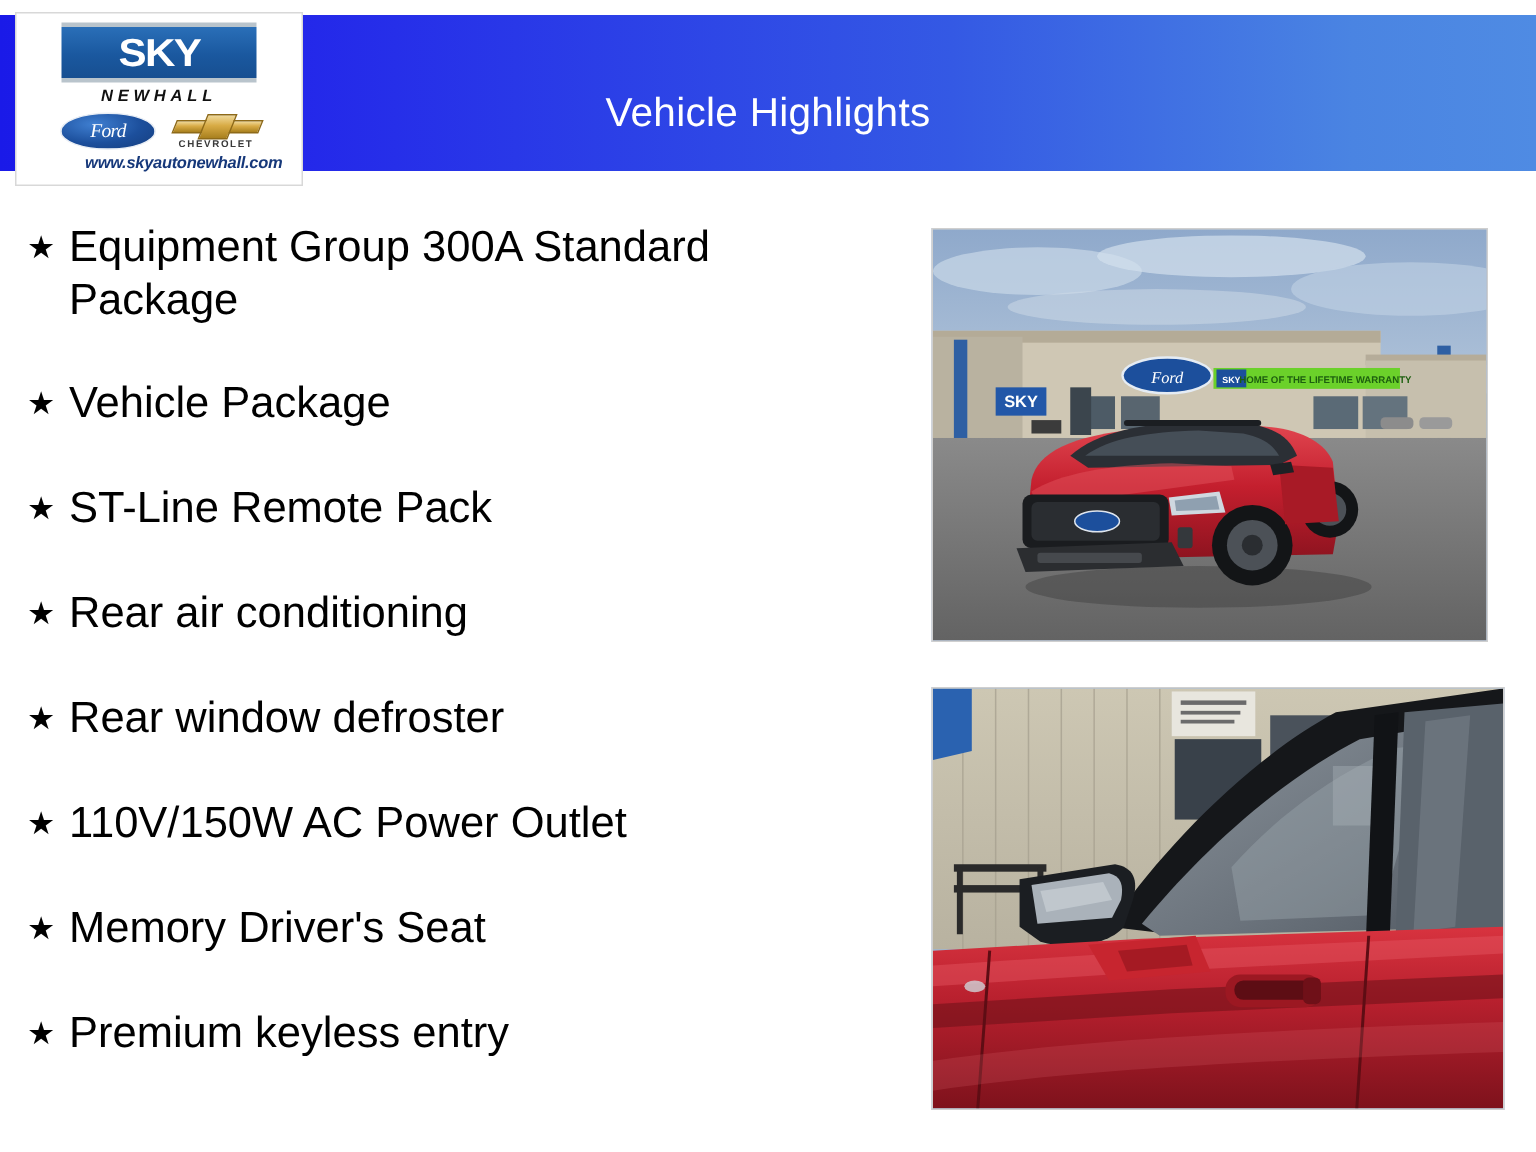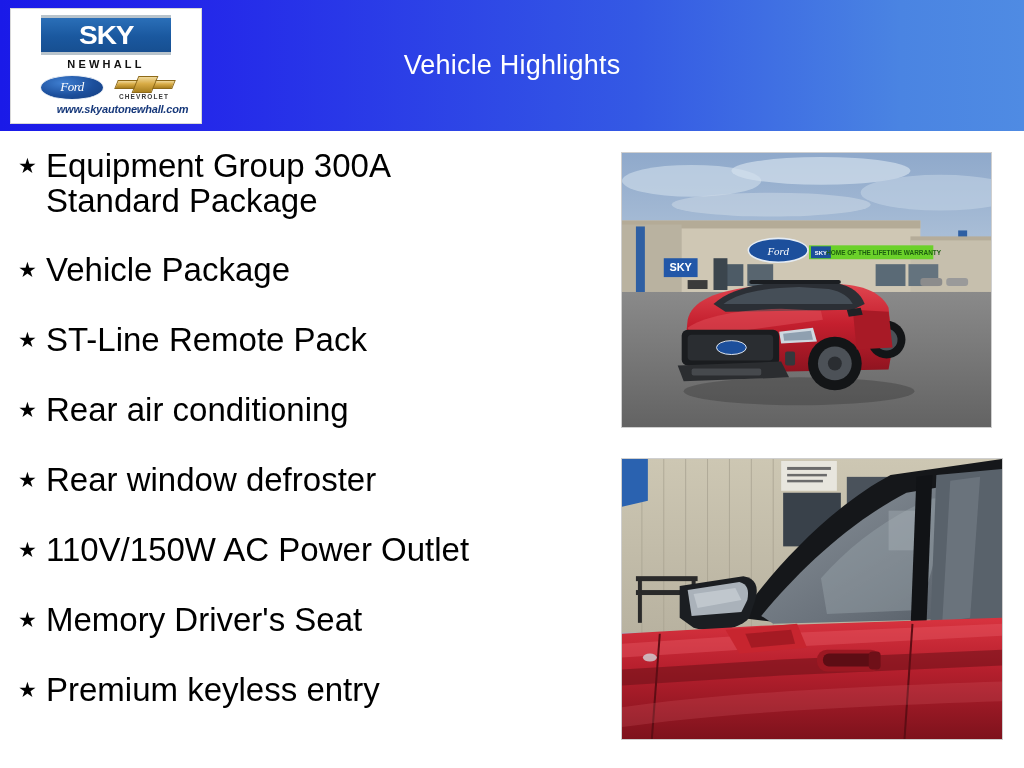--- a/index.html
+++ b/index.html
@@ -13,23 +13,23 @@
   .slide {
     position: relative;
     width: 1024px;
     height: 768px;
     background: #ffffff;
   }
 
   
   .header {
     position: absolute;
-    left: 0; top: 0;
+    left: 0; top: 10px;
     width: 1024px;
-    height: 131px;
+    height: 104px;
     background: linear-gradient(to right, #1a1ae8 0%, #2326ea 18%, #3459e4 62%, #4a84e2 88%, #4f8be3 100%);
   }
   .header-title {
     position: absolute;
     left: 0; top: 0;
     width: 1024px;
     height: 131px;
     display: flex;
     align-items: center;
     justify-content: center;
@@ -74,20 +74,21 @@
     letter-spacing: -1px;
     font-family: "Liberation Sans", sans-serif;
     transform: scaleX(1.08);
   }
   .newhall-word {
     margin-top: 3px;
     font-size: 11px;
     font-weight: bold;
     letter-spacing: 3.2px;
     color: #111111;
+    font-style: italic;
   }
   .brand-row {
     margin-top: 3px;
     width: 100%;
     display: flex;
     align-items: center;
     justify-content: center;
     gap: 12px;
     height: 28px;
   }
@@ -168,21 +169,21 @@
     flex: 0 0 auto;
     width: 32px;
     font-size: 21px;
     line-height: 36px;
     color: #000000;
     text-align: left;
     padding-left: 4px;
   }
   .bullet-text {
     flex: 1 1 auto;
-    font-size: 33px;
+    font-size: 29px;
     line-height: 35px;
     color: #000000;
     max-width: 455px;
   }
 
   
   .photo {
     position: absolute;
     overflow: hidden;
     background: #9fb4cd;

